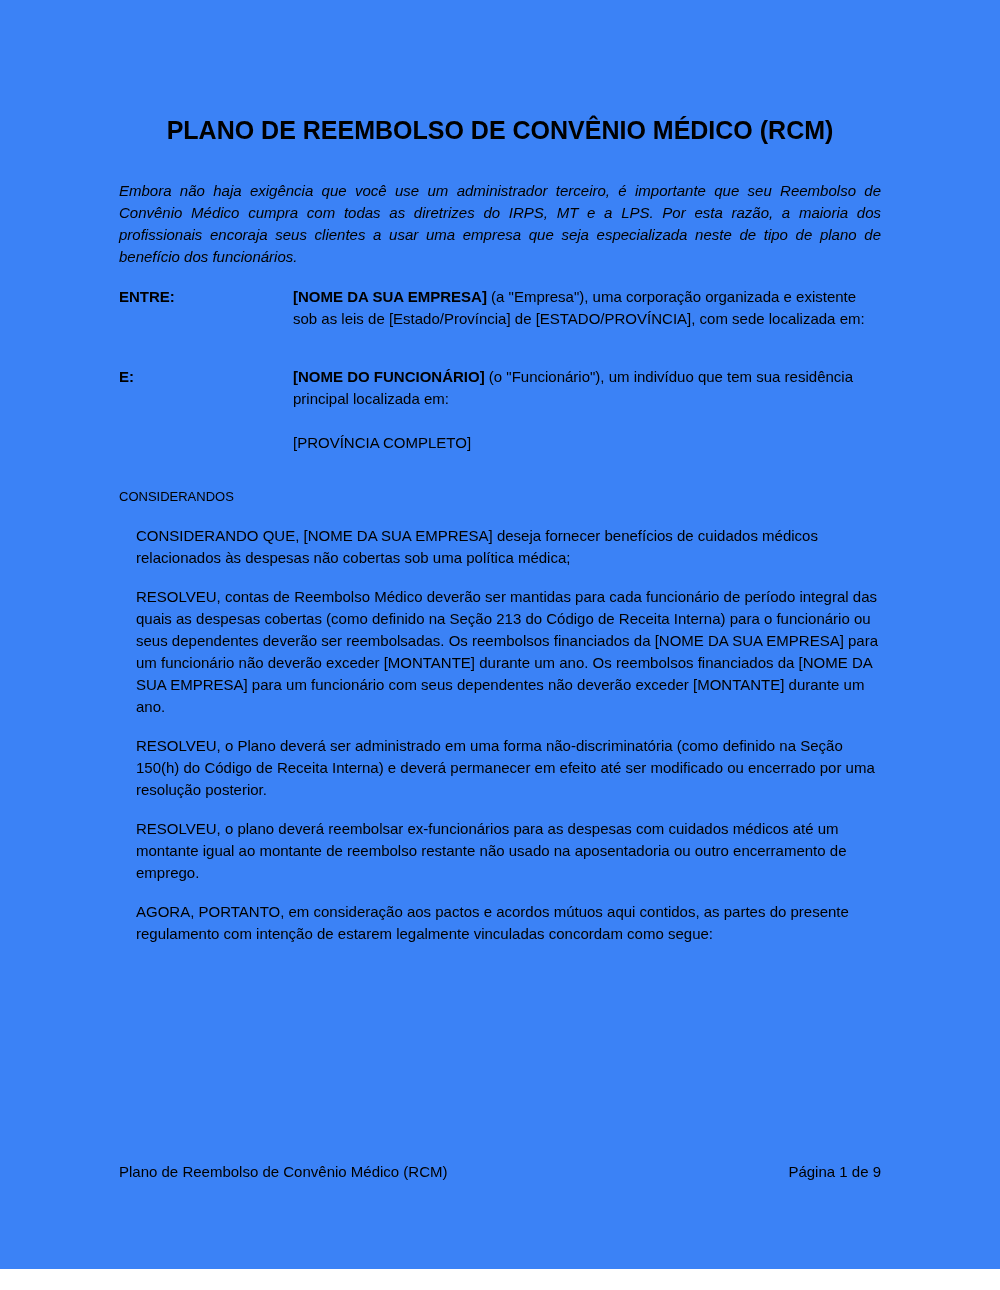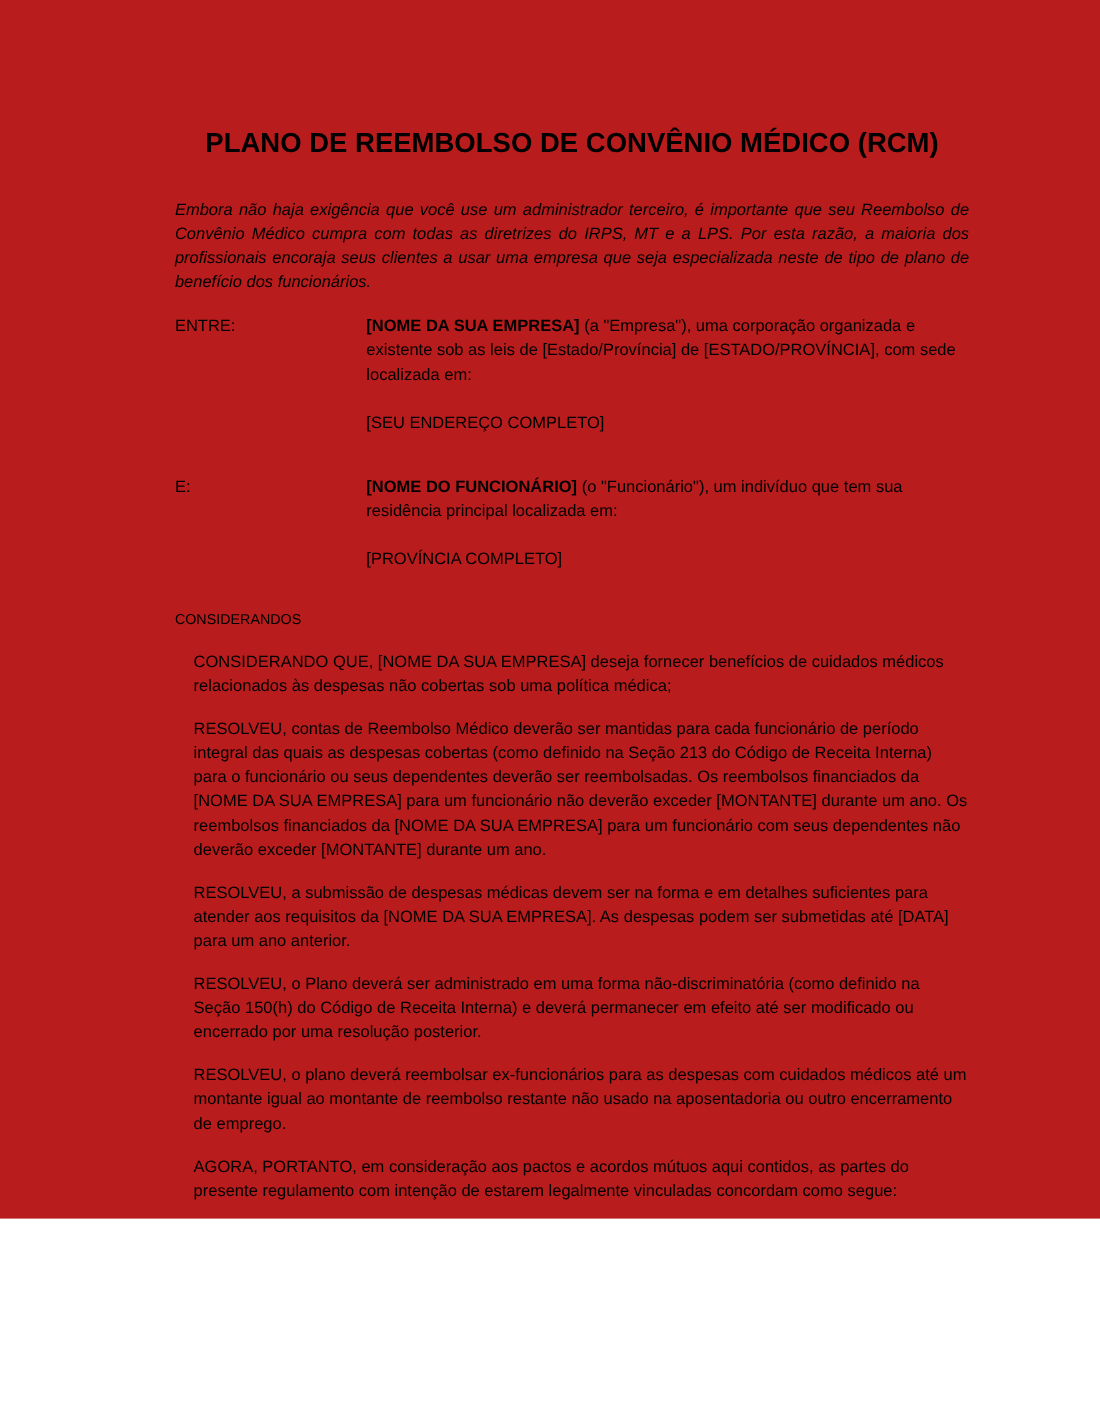--- a/index.html
+++ b/index.html
@@ -1,27 +1,26 @@
 <!DOCTYPE html>
 <html><head>
 <meta charset="utf-8">
 <style>
   html, body { margin: 0; padding: 0; background: #ffffff; }
   .page {
     position: relative;
     width: 1000px;
-    height: 1108px;
-    background: #b91c1c;
+    height: 1269px;
+    background: #3b82f6;
     color: #000000;
     font-family: "Liberation Sans", sans-serif;
     font-size: 15px;
     line-height: 22px;
     overflow: hidden;
     box-sizing: border-box;
-    padding-left: 40px;
   }
   .content {
     padding: 115px 119px 0 119px;
   }
   .doc-title {
     margin: 0 0 35px 0;
     text-align: center;
     font-size: 25px;
     line-height: 30px;
     font-weight: bold;
@@ -36,21 +35,21 @@
     text-align: justify;
     margin: 0 0 34px 0;
   }
   .party {
     display: flex;
     margin: 0 0 36px 0;
   }
   .party-label {
     width: 174px;
     flex-shrink: 0;
-    font-weight: normal;
+    font-weight: bold;
   }
   .party-content { flex: 1; }
   .party-name { font-weight: bold; }
   .party-address { margin-top: 22px; }
   .section-heading {
     font-weight: normal;
     font-size: 13px;
     margin: 0 0 17px 0;
   }
   .para {
@@ -74,37 +73,35 @@
 
     <h1 class="doc-title">PLANO DE REEMBOLSO DE CONVÊNIO MÉDICO (RCM)</h1>
 
     <p class="intro">Embora não haja exigência que você use um administrador terceiro, é importante que seu Reembolso de Convênio Médico cumpra com todas as diretrizes do IRPS, MT e a LPS. Por esta razão, a maioria dos profissionais encoraja seus clientes a usar uma empresa que seja especializada neste de tipo de plano de benefício dos funcionários.</p>
 
 
     <div class="party">
       <div class="party-label">ENTRE:</div>
       <div class="party-content">
         <div><span class="party-name">[NOME DA SUA EMPRESA]</span><span> (a "Empresa"), uma corporação organizada e existente sob as leis de [Estado/Província] de [ESTADO/PROVÍNCIA], com sede localizada em:</span></div>
-        <div class="party-address">[SEU ENDEREÇO COMPLETO]</div>
       </div>
     </div>
 
     <div class="party" style="margin-bottom:32px;">
       <div class="party-label">E:</div>
       <div class="party-content">
         <div><span class="party-name">[NOME DO FUNCIONÁRIO]</span><span> (o "Funcionário"), um indivíduo que tem sua residência principal localizada em:</span></div>
         <div class="party-address">[PROVÍNCIA COMPLETO]</div>
       </div>
     </div>
 
     <h2 class="section-heading">CONSIDERANDOS</h2>
 
     <p class="para">CONSIDERANDO QUE, [NOME DA SUA EMPRESA] deseja fornecer benefícios de cuidados médicos relacionados às despesas não cobertas sob uma política médica;</p>
     <p class="para">RESOLVEU, contas de Reembolso Médico deverão ser mantidas para cada funcionário de período integral das quais as despesas cobertas (como definido na Seção 213 do Código de Receita Interna) para o funcionário ou seus dependentes deverão ser reembolsadas. Os reembolsos financiados da [NOME DA SUA EMPRESA] para um funcionário não deverão exceder [MONTANTE] durante um ano. Os reembolsos financiados da [NOME DA SUA EMPRESA] para um funcionário com seus dependentes não deverão exceder [MONTANTE] durante um ano.</p>
-    <p class="para">RESOLVEU, a submissão de despesas médicas devem ser na forma e em detalhes suficientes para atender aos requisitos da [NOME DA SUA EMPRESA]. As despesas podem ser submetidas até [DATA] para um ano anterior.</p>
     <p class="para">RESOLVEU, o Plano deverá ser administrado em uma forma não-discriminatória (como definido na Seção 150(h) do Código de Receita Interna) e deverá permanecer em efeito até ser modificado ou encerrado por uma resolução posterior.</p>
     <p class="para">RESOLVEU, o plano deverá reembolsar ex-funcionários para as despesas com cuidados médicos até um montante igual ao montante de reembolso restante não usado na aposentadoria ou outro encerramento de emprego.</p>
     <p class="para">AGORA, PORTANTO, em consideração aos pactos e acordos mútuos aqui contidos, as partes do presente regulamento com intenção de estarem legalmente vinculadas concordam como segue:</p>
 
   </div>
 
   <div class="footer">
     <span>Plano de Reembolso de Convênio Médico (RCM)</span>
     <span>Página 1 de 9</span>
   </div>

